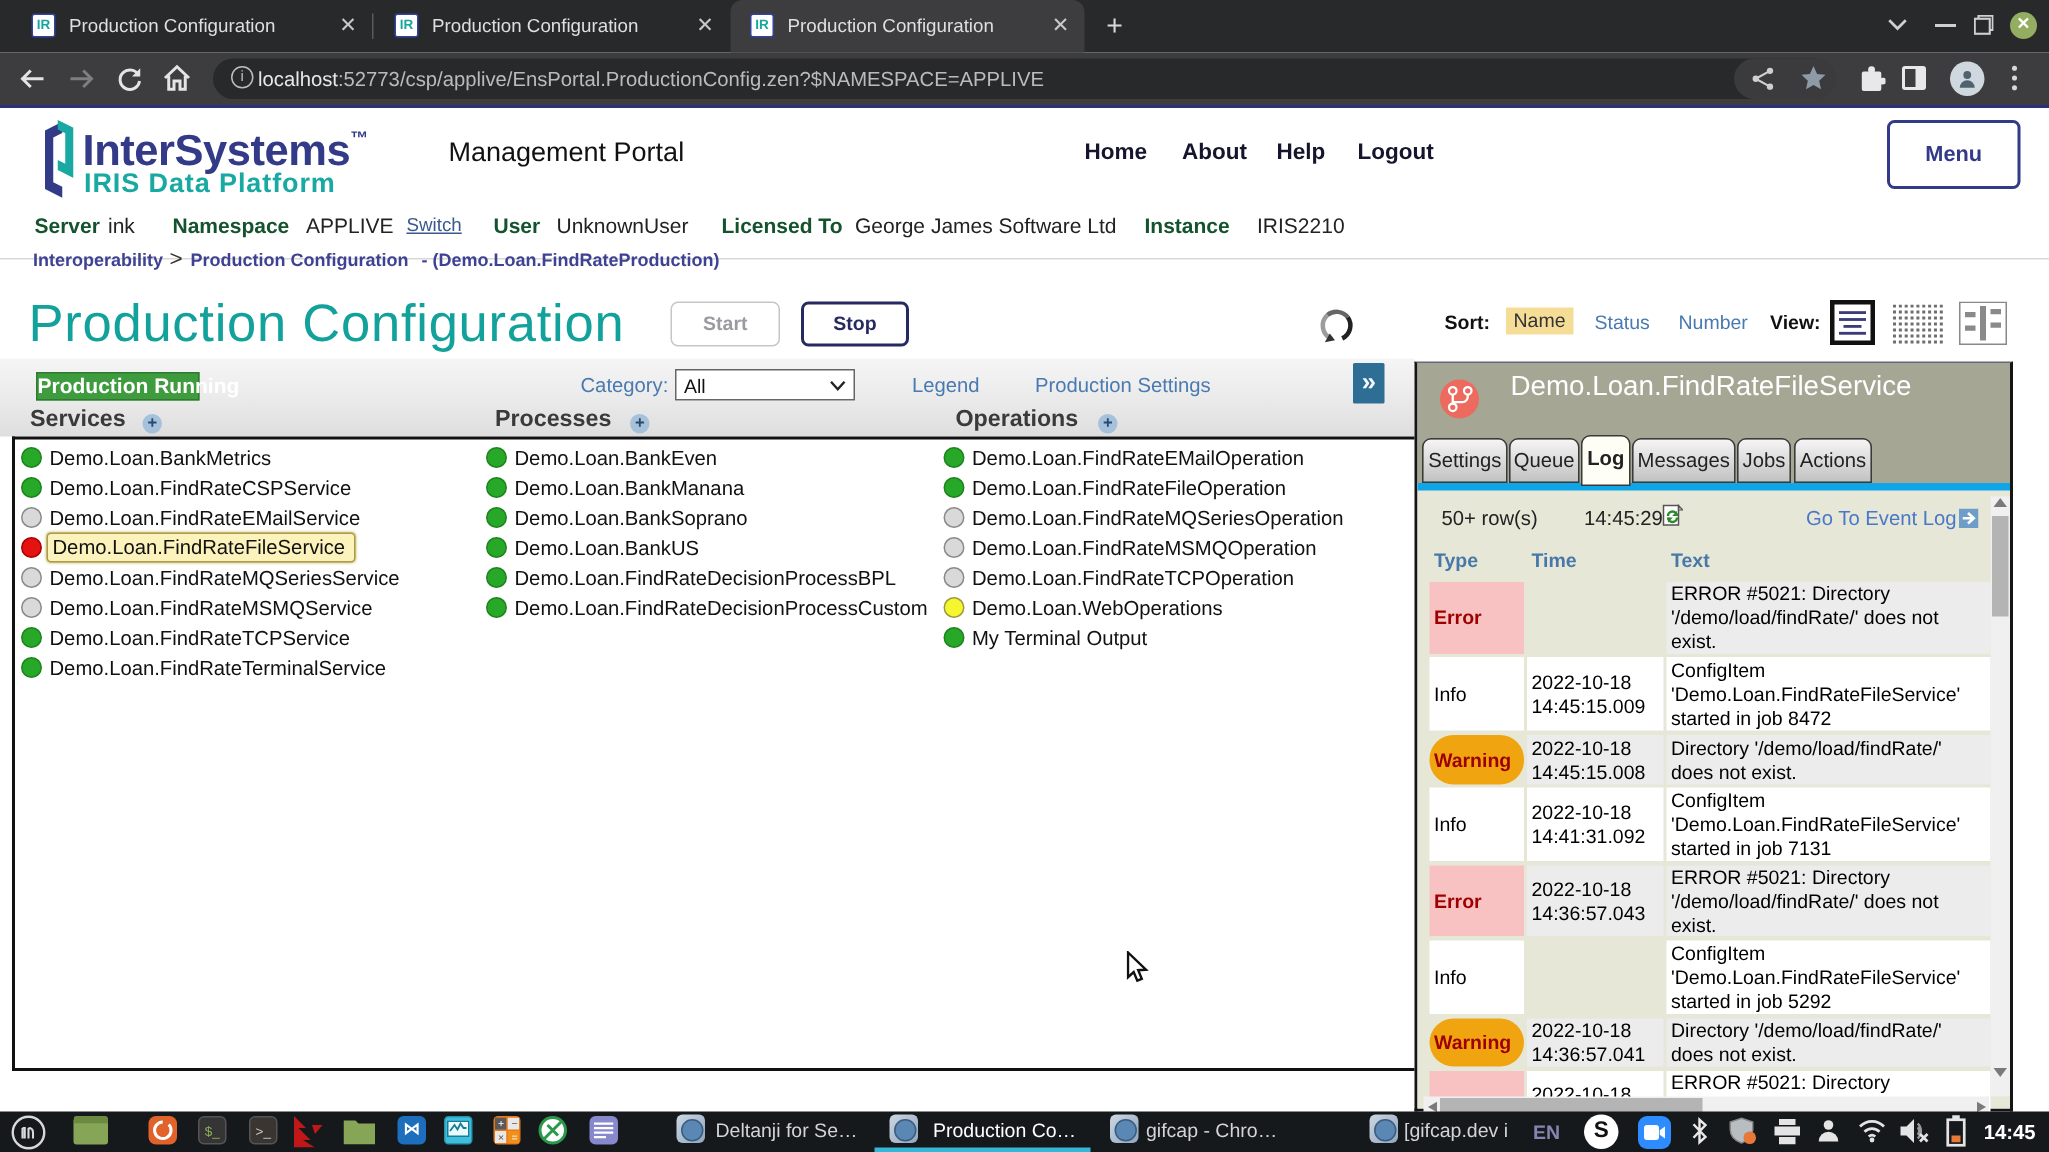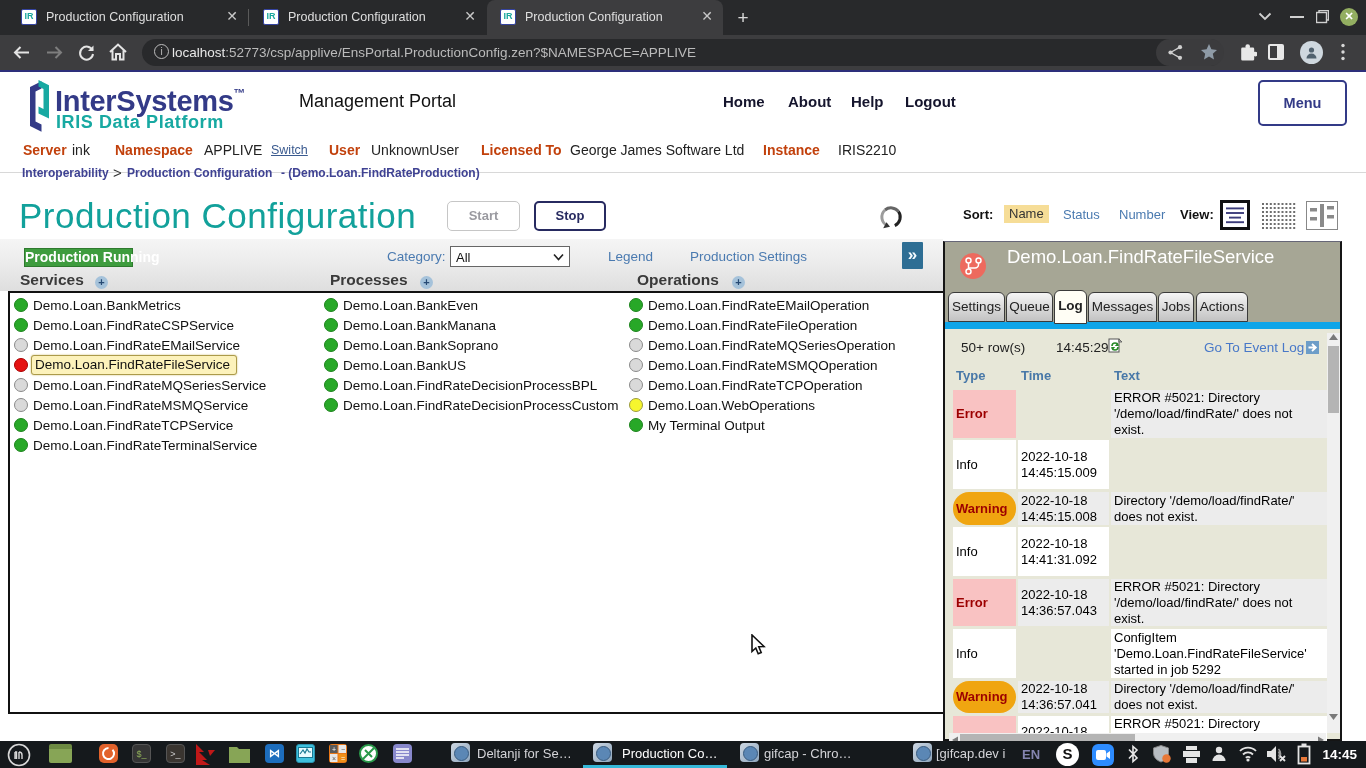--- a/index.html
+++ b/index.html
@@ -26,21 +26,21 @@
 
 
 #page { position:absolute; left:0; top:70px; width:1366px; height:671px; background:#fff; border-top:2px solid #2d2f7b; }
 
 #mgmt { position:absolute; left:299px; top:19px; font-size:18px; color:#111; }
 .navlnk { position:absolute; top:21px; font-weight:bold; font-size:15px; color:#15152d; }
 #menubtn { position:absolute; left:1258px; top:8px; width:89px; height:46px; border:2px solid #333a87; border-radius:5px; color:#333a87; font-weight:bold; font-size:14.5px; text-align:center; line-height:42px; }
 
 #serverrow { position:absolute; left:0; top:70px; width:1366px; height:22px; font-size:14px; color:#222; }
 #serverrow span { position:absolute; top:0; white-space:nowrap; }
-#serverrow .b { font-weight:bold; color:#c2410c; }
+#serverrow .b { font-weight:bold; color:#14532d; }
 #serverrow .lnk { color:#3a5a8f; text-decoration:underline; font-size:12.5px; }
 
 #crumb { position:absolute; left:0; top:94px; width:1366px; height:18px; font-size:12px; font-weight:bold; color:#3f4293; }
 #crumb span { position:absolute; white-space:nowrap; }
 
 #bigtitle { position:absolute; left:19px; top:124px; font-size:35px; color:#12a19b; letter-spacing:0.5px; }
 .pbtn { position:absolute; top:129px; height:30px; border-radius:4px; background:#fff; font-weight:bold; font-size:15px; text-align:center; }
 #btnStart { left:447px; width:73px; border:1.5px solid #c6c6c6; color:#9a9aa0; line-height:27px; font-size:13px; border-radius:5px; }
 #btnStop { left:534px; width:72px; border:2.5px solid #272a60; color:#272a60; line-height:25px; font-size:13px; border-radius:5px; }
 #sortrow { position:absolute; top:135px; left:0; width:1366px; height:20px; font-size:13px; }
@@ -70,21 +70,21 @@
 .dot.y { background:#f6f62e; border:1px solid #9a9a40; }
 .item .txt { position:absolute; left:19px; top:1px; }
 
 
 #panel { position:absolute; left:943px; top:169px; width:399px; height:500px; border-left:2px solid #151515; border-right:2px solid #151515; border-bottom:2px solid #151515; border-top:1px solid #667; }
 #phead { position:absolute; left:0; top:0; width:395px; height:48px; background:#a6a695; }
 #ptitle { position:absolute; left:62px; top:4px; font-size:18.5px; color:#fff; white-space:nowrap; }
 #ptabs { position:absolute; left:0; top:48px; width:395px; height:32px; background:#a6a695; }
 .ptab { position:absolute; top:2px; height:30px; background:linear-gradient(#f5f5f5,#c2c2c2); border:1px solid #3a3a3a; border-radius:6px 6px 0 0; font-size:13.5px; color:#222; text-align:center; }
 .ptab.act { background:#fffef5; font-weight:bold; top:0; height:34px; z-index:5; }
-#pcontent { position:absolute; left:0; top:80px; width:395px; height:417px; background:#e7e7d8; border-top:7px solid #0ea5e9; }
+#pcontent { position:absolute; left:0; top:80px; width:395px; height:417px; background:#e7e7d8; border-top:5px solid #0ea5e9; }
 #rowsbar { position:absolute; left:0; top:0; width:397px; height:37px; font-size:13.5px; color:#222; }
 
 #ltable { position:absolute; left:8px; top:37px; width:374px; }
 .trow { position:absolute; left:0; width:374px; }
 .tc { position:absolute; top:0; font-size:13px; padding:2px 3px; line-height:16px; }
 .cT { left:0; width:63px; }
 .cM { left:65px; width:91px; }
 .cX { left:158px; width:216px; }
 .hdr { color:#4878a8; font-weight:bold; font-size:13px; }
 .err { background:#f9c2c2; color:#9c0000; font-weight:bold; }
@@ -467,29 +467,31 @@
               <div class="tc cM hdr" style="height:23px;">Time</div>
               <div class="tc cX hdr" style="height:23px;">Text</div>
             </div>
 <div class="trow" style="top:24px;height:48px;">
               <div class="tc cT err" style="height:48px;display:flex;align-items:center;">Error</div>
               <div class="tc cX rbg0" style="height:48px;display:flex;align-items:center;">ERROR #5021: Directory '/demo/load/findRate/' does not exist.</div>
             </div>
 <div class="trow" style="top:74px;height:49px;">
               <div class="tc cT rbg1" style="height:49px;display:flex;align-items:center;">Info</div>
               <div class="tc cM rbg1" style="height:49px;display:flex;align-items:center;">2022-10-18 14:45:15.009</div>
+              <div class="tc cX rbg1" style="height:49px;display:flex;align-items:center;">ConfigItem 'Demo.Loan.FindRateFileService' started in job 8472</div>
             </div>
 <div class="trow" style="top:126px;height:33px;">
               <div class="tc cT wrn" style="height:33px;display:flex;align-items:center;">Warning</div>
               <div class="tc cM rbg0" style="height:33px;display:flex;align-items:center;">2022-10-18 14:45:15.008</div>
               <div class="tc cX rbg0" style="height:33px;display:flex;align-items:center;">Directory '/demo/load/findRate/' does not exist.</div>
             </div>
 <div class="trow" style="top:161px;height:49px;">
               <div class="tc cT rbg1" style="height:49px;display:flex;align-items:center;">Info</div>
               <div class="tc cM rbg1" style="height:49px;display:flex;align-items:center;">2022-10-18 14:41:31.092</div>
+              <div class="tc cX rbg1" style="height:49px;display:flex;align-items:center;">ConfigItem 'Demo.Loan.FindRateFileService' started in job 7131</div>
             </div>
 <div class="trow" style="top:213px;height:47px;">
               <div class="tc cT err" style="height:47px;display:flex;align-items:center;">Error</div>
               <div class="tc cM rbg0" style="height:47px;display:flex;align-items:center;">2022-10-18 14:36:57.043</div>
               <div class="tc cX rbg0" style="height:47px;display:flex;align-items:center;">ERROR #5021: Directory '/demo/load/findRate/' does not exist.</div>
             </div>
 <div class="trow" style="top:263px;height:49px;">
               <div class="tc cT rbg1" style="height:49px;display:flex;align-items:center;">Info</div>
               <div class="tc cX rbg1" style="height:49px;display:flex;align-items:center;">ConfigItem 'Demo.Loan.FindRateFileService' started in job 5292</div>
             </div>

